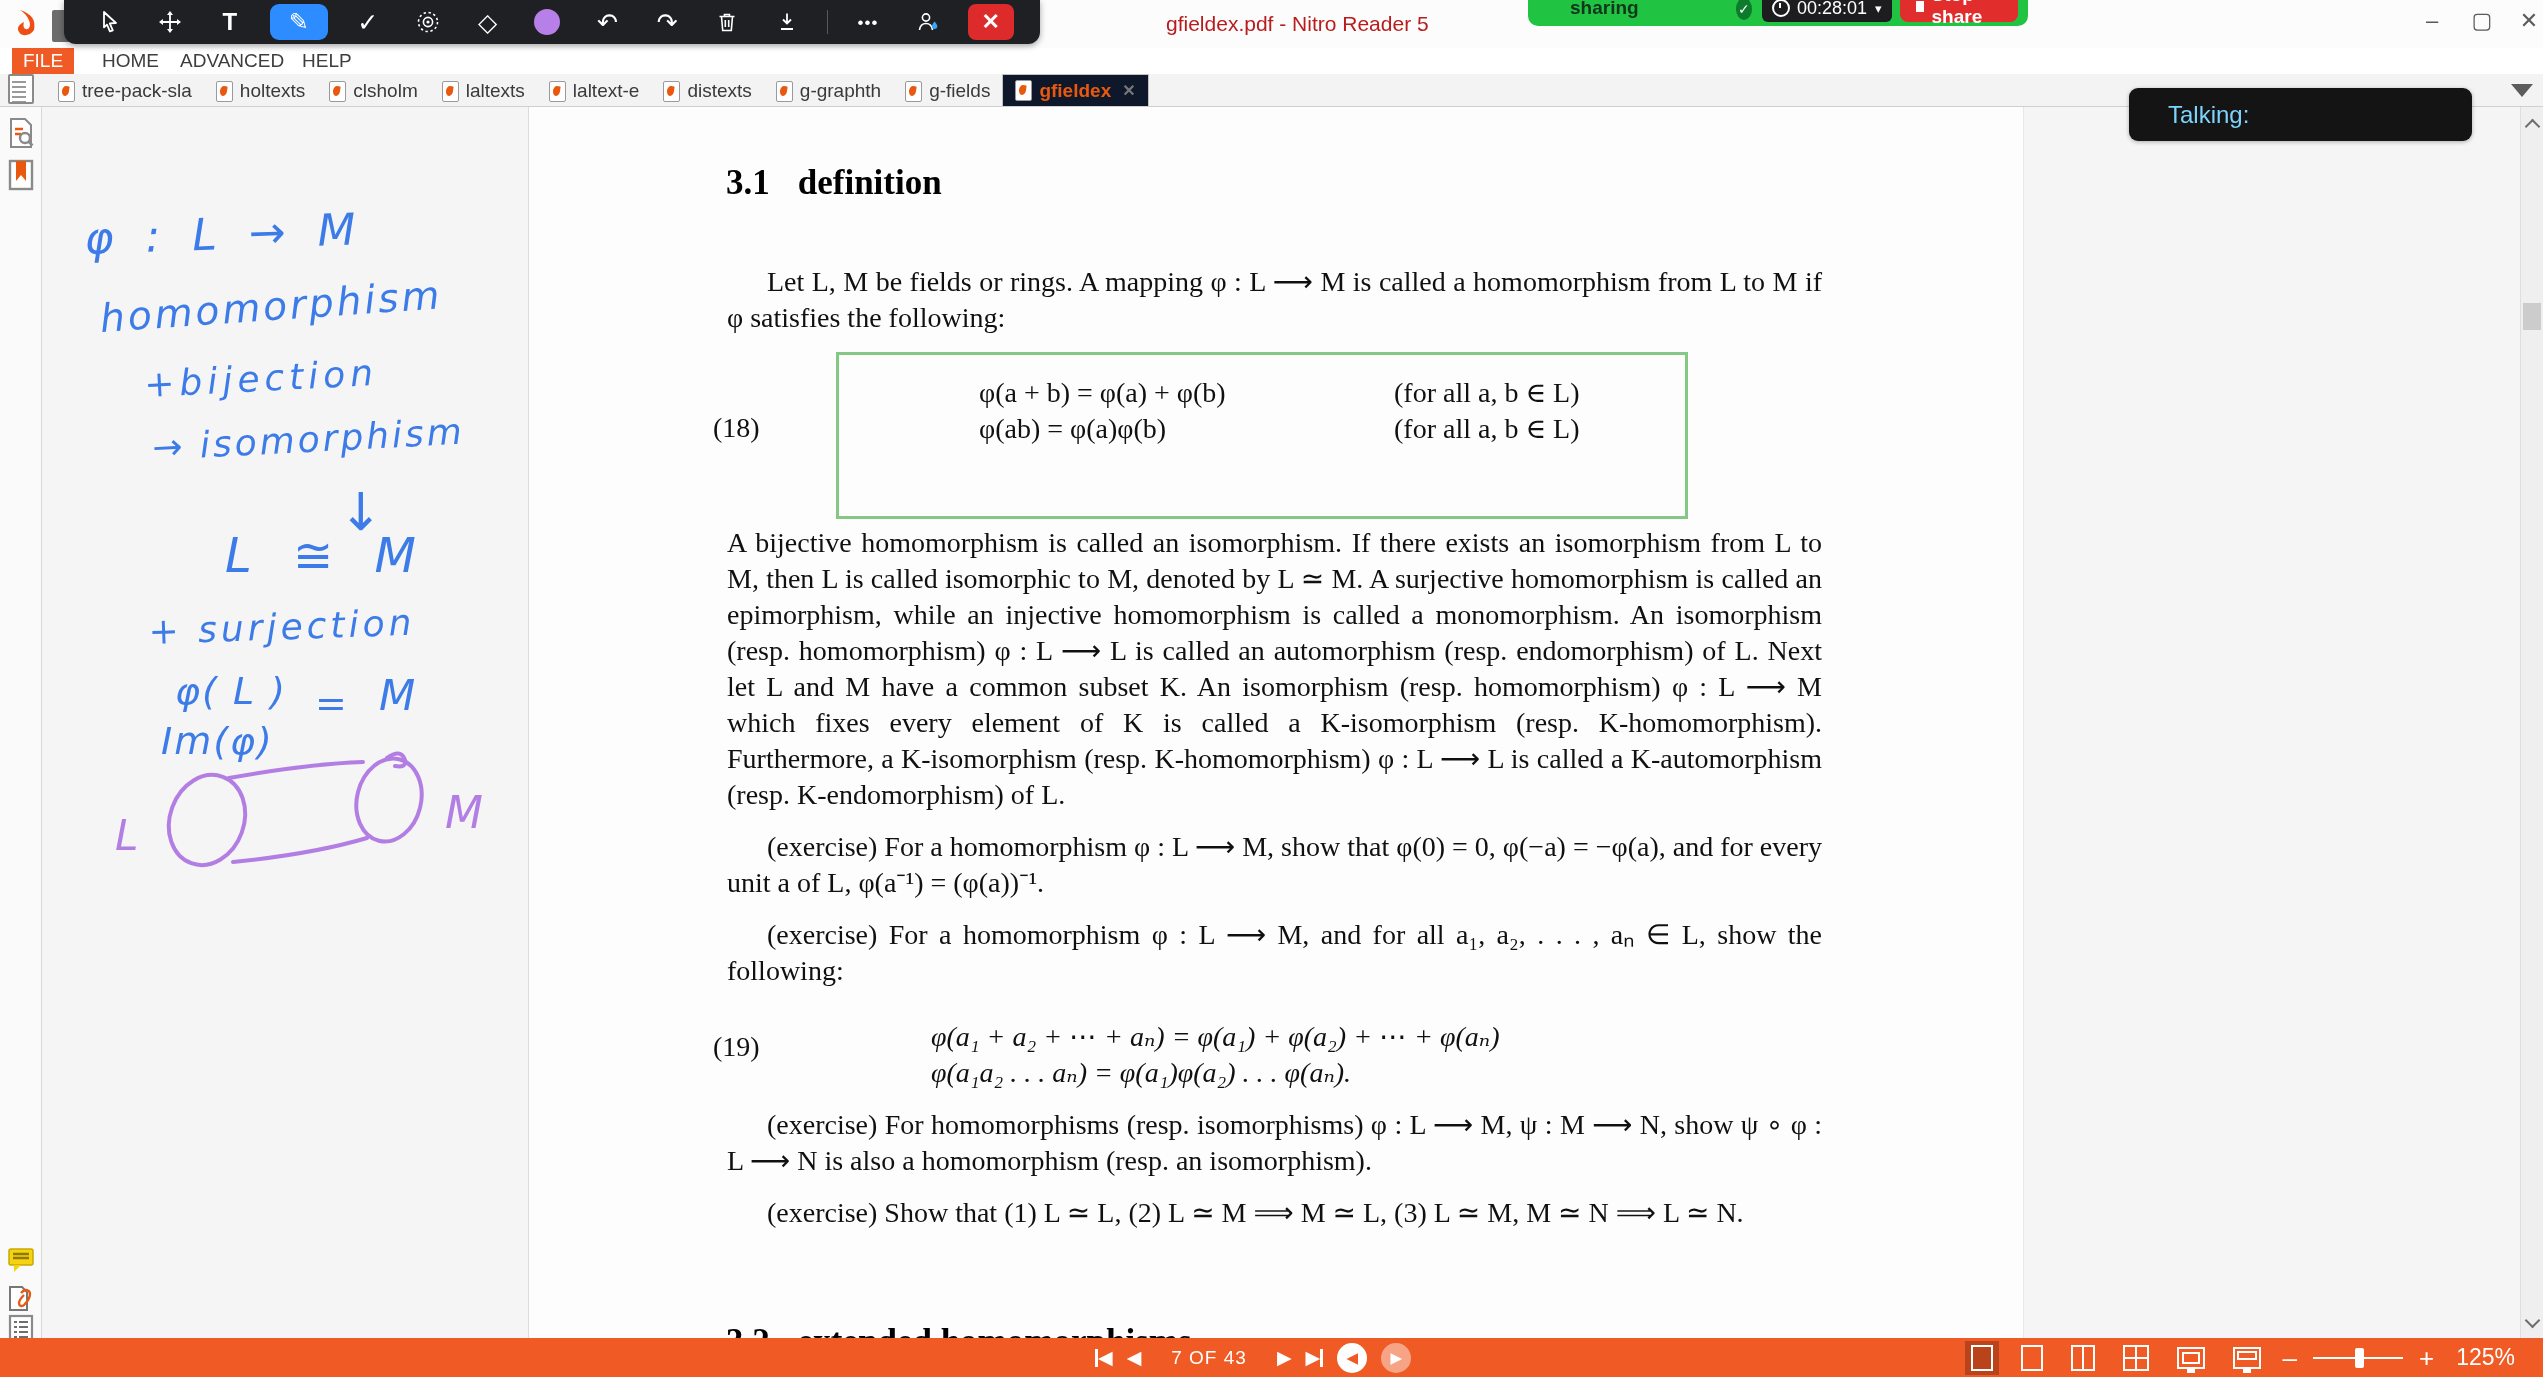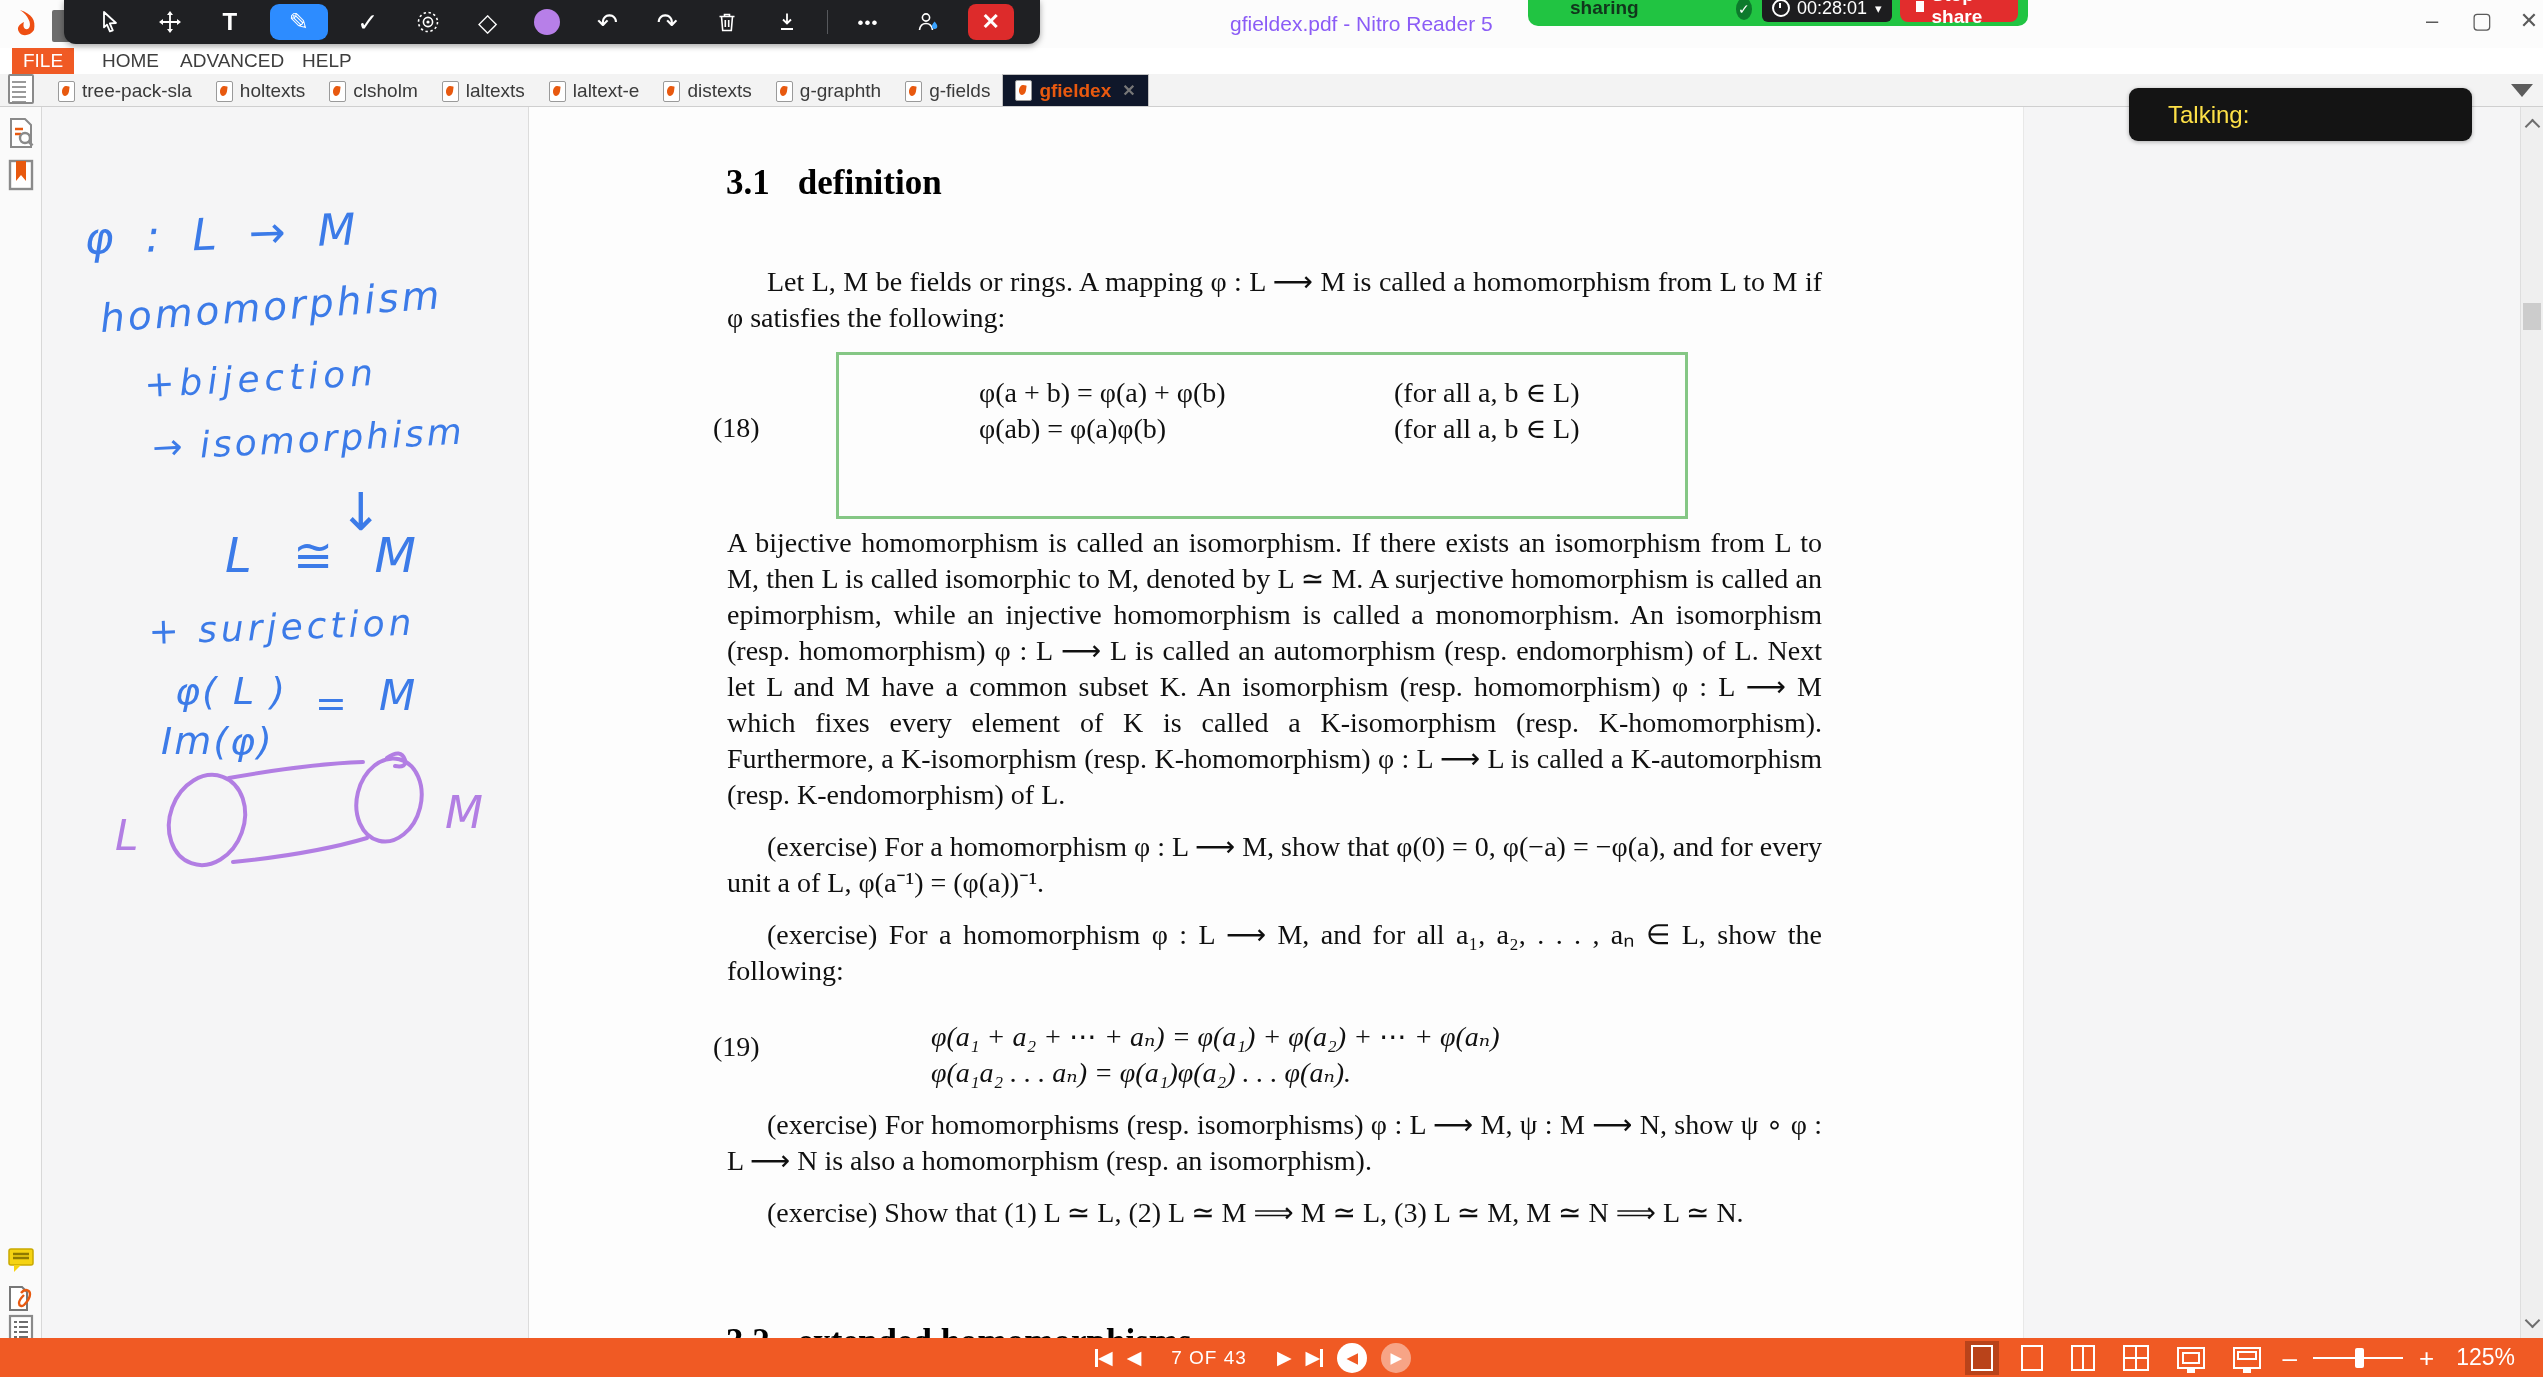--- a/index.html
+++ b/index.html
@@ -1,21 +1,21 @@
 <!DOCTYPE html>
 <html><head>
 <meta charset="utf-8">
 <style>
   html,body{margin:0;padding:0}
   body{width:2543px;height:1377px;position:relative;overflow:hidden;
        font-family:"Liberation Sans",sans-serif;background:#fbfbfb;}
 
   
   #titlebar{position:absolute;left:0;top:0;width:2543px;height:48px;background:#fcfcfc;}
-  #app-title{position:absolute;left:1230px;top:12px;font-size:21px;color:#8b5cf6;text-align:center;}
+  #app-title{position:absolute;left:1166px;top:12px;font-size:21px;color:#b91c1c;text-align:center;}
   .winctl{position:absolute;top:6px;font-size:22px;color:#5a5a5a;width:34px;height:30px;
           text-align:center;line-height:30px;cursor:default;}
   #win-min{left:2415px}#win-max{left:2465px}#win-close{left:2512px}
   #nitro-logo{position:absolute;left:14px;top:8px;width:26px;height:30px;}
   #folder-icon{position:absolute;left:52px;top:16px;width:40px;height:26px;background:#6d6d6d;
                border-radius:2px;}
   #folder-icon:before{content:"";position:absolute;left:0;top:-6px;width:16px;height:8px;background:#6d6d6d;border-radius:2px 2px 0 0;}
 
   
   #annot-toolbar{position:absolute;left:64px;top:0;width:976px;height:44px;background:#1f2023;
@@ -105,21 +105,21 @@
       border-left:1px solid #dedede;}
   .chev{position:absolute;left:6px;width:9px;height:9px;border-left:2px solid #6e6e6e;border-top:2px solid #6e6e6e;}
   #chev-up{top:14px;transform:rotate(45deg);}
   #chev-dn{bottom:12px;transform:rotate(225deg);}
   #vthumb{position:absolute;left:2px;top:196px;width:18px;height:27px;background:#cccccc;}
   #share-caret-tri{position:absolute;left:2511px;top:84px;width:0;height:0;z-index:65;
       border-left:11px solid transparent;border-right:11px solid transparent;border-top:13px solid #5c5c5c;}
 
   
   #talking{position:absolute;left:2129px;top:88px;width:343px;height:53px;background:#141414;
-      border-radius:9px;z-index:55;color:#fde047;font-size:24px;line-height:53px;padding-left:39px;
+      border-radius:9px;z-index:55;color:#7dd3fc;font-size:24px;line-height:53px;padding-left:39px;
       box-sizing:border-box;box-shadow:0 1px 4px rgba(0,0,0,.3);}
 
   
   #statusbar{position:absolute;left:0;bottom:0;width:2543px;height:39px;background:#f05a24;z-index:40;}
   #nav-center{position:absolute;left:1095px;top:0;height:39px;display:flex;align-items:center;gap:14px;color:#fff;}
   .navbtn{display:flex;align-items:center;font-size:19px;color:#fff;}
   .navbtn .bar{width:3px;height:18px;background:#fff;}
   #page-indicator{font-size:19px;letter-spacing:1px;margin:0 16px;}
   .navcirc{width:30px;height:30px;border-radius:50%;background:#fff;color:#f05a24;font-size:15px;
       display:flex;align-items:center;justify-content:center;}

